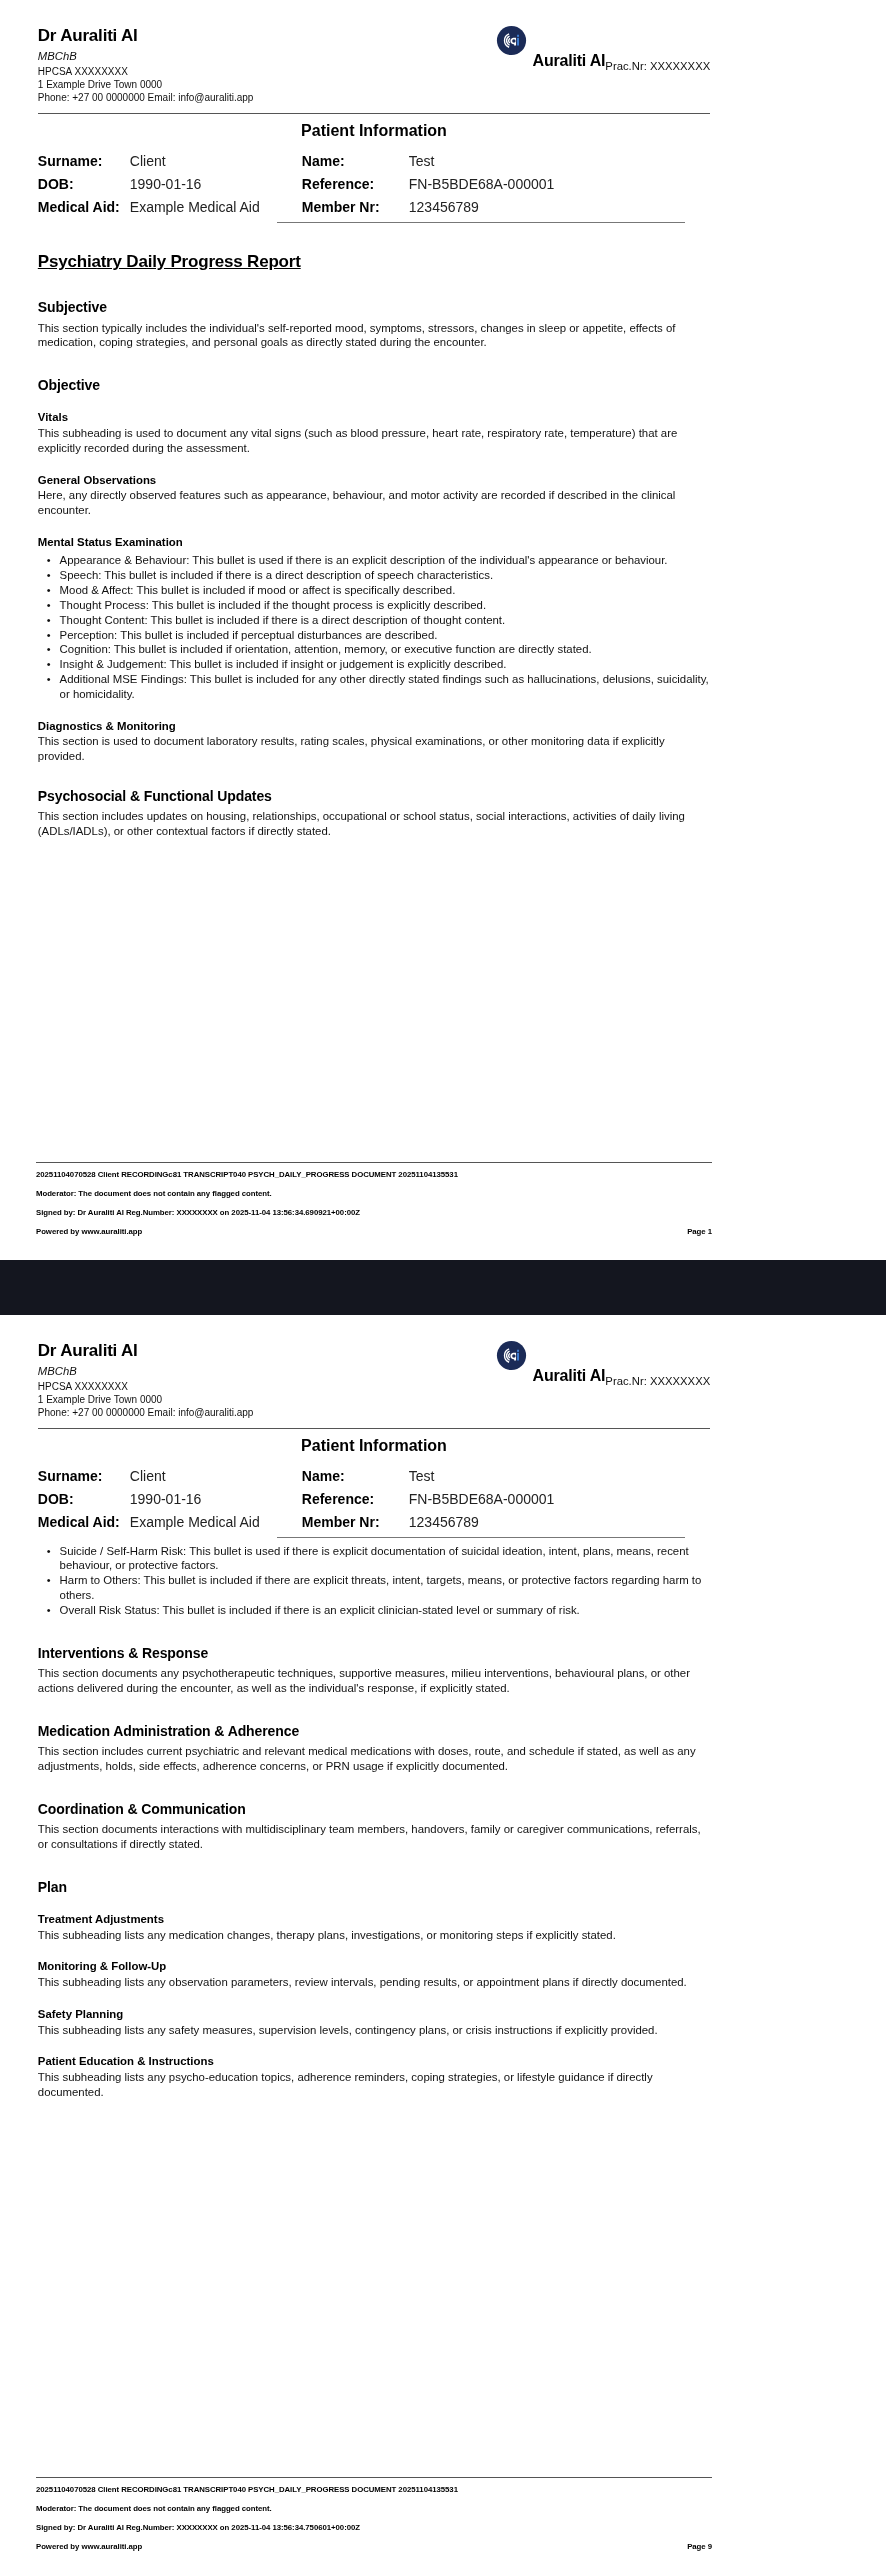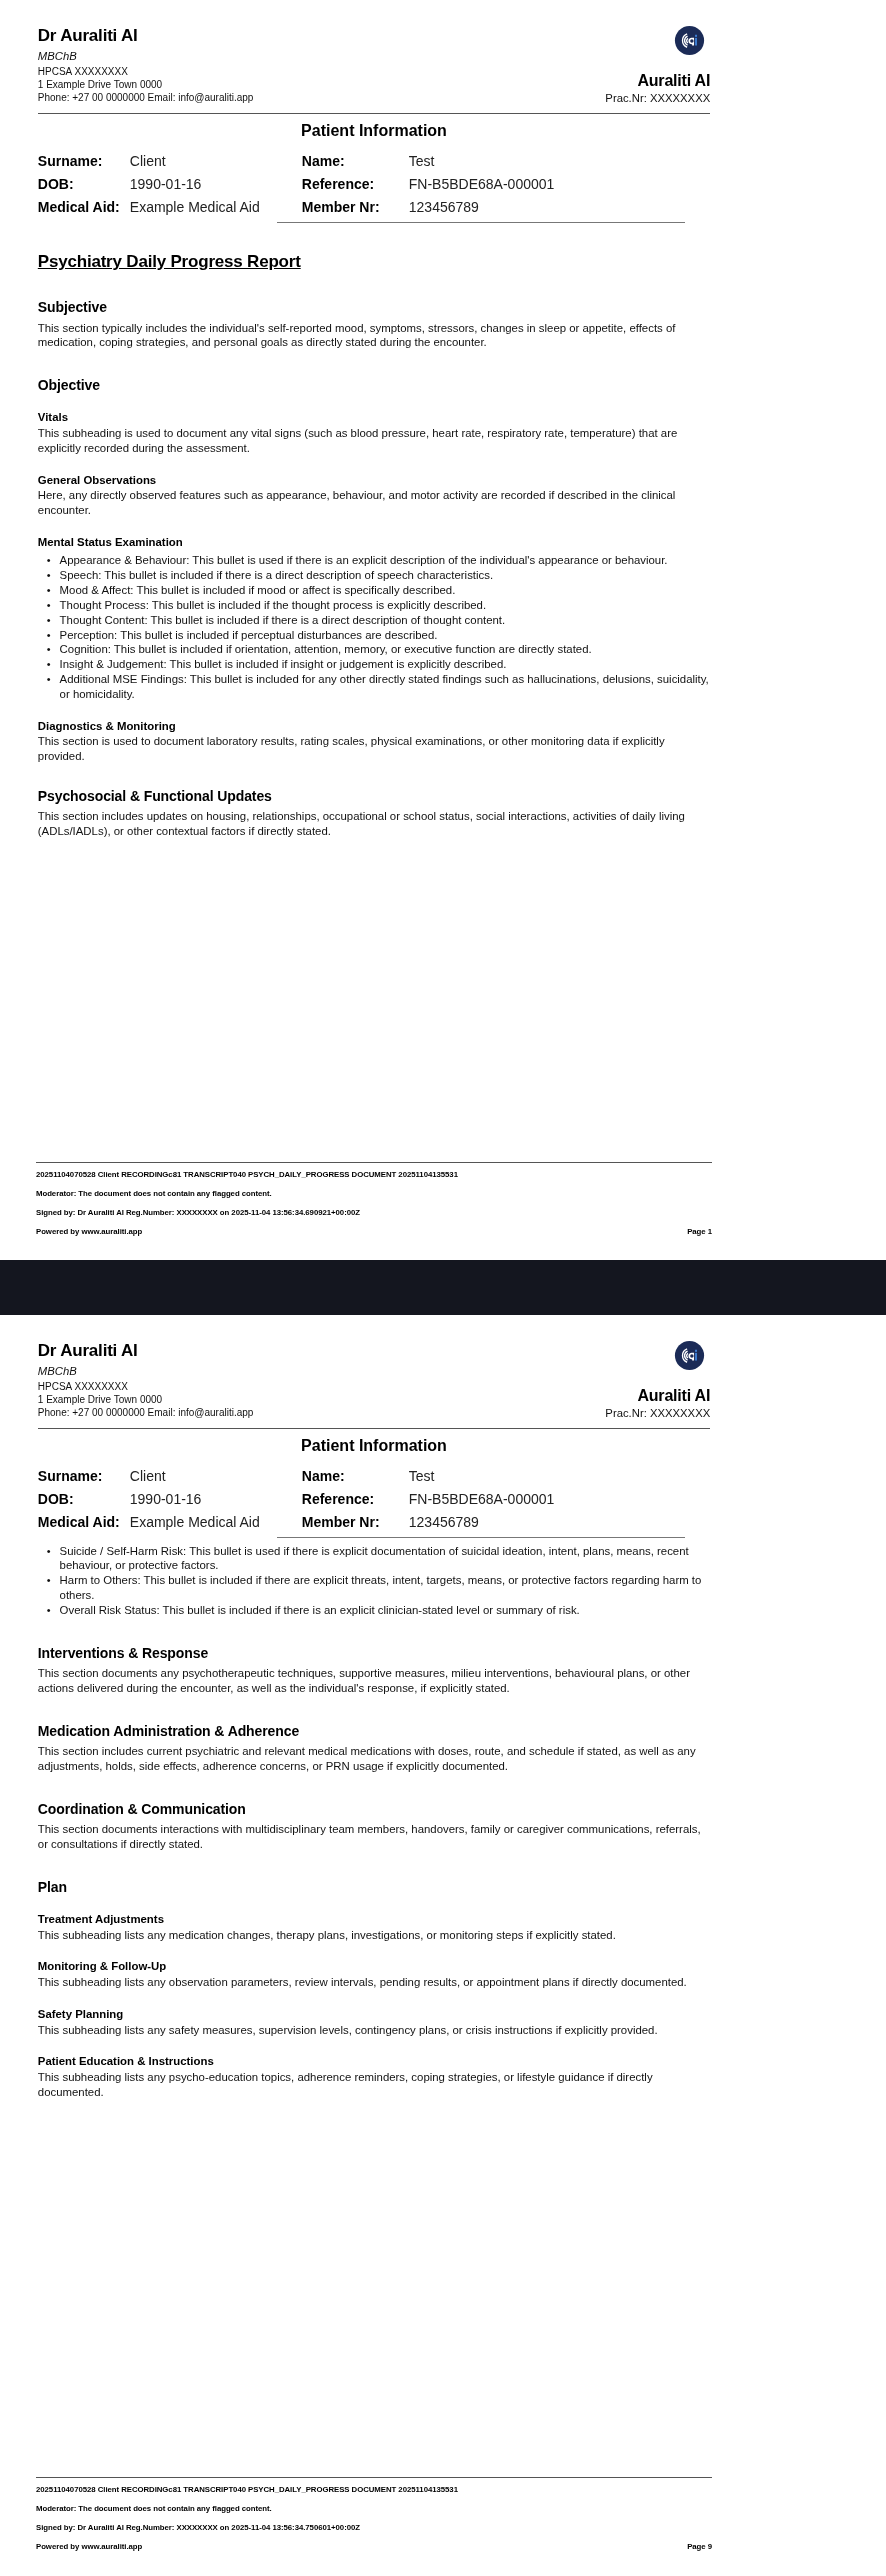--- a/index.html
+++ b/index.html
@@ -48,21 +48,21 @@
     color: #111;
     margin-bottom: 0.9px;
   }
   .lh-line {
     font-size: 10px;
     color: #111;
   }
   .lh-right {
     text-align: right;
     display: flex;
-    flex-direction: column;
+    flex-direction: row;
     align-items: flex-end;
   }
   .logo-wrap {
     margin-bottom: 12.7px;
     margin-right: 5.4px;
   }
   .brand-name {
     font-size: 16px;
     font-weight: bold;
     color: #000;

